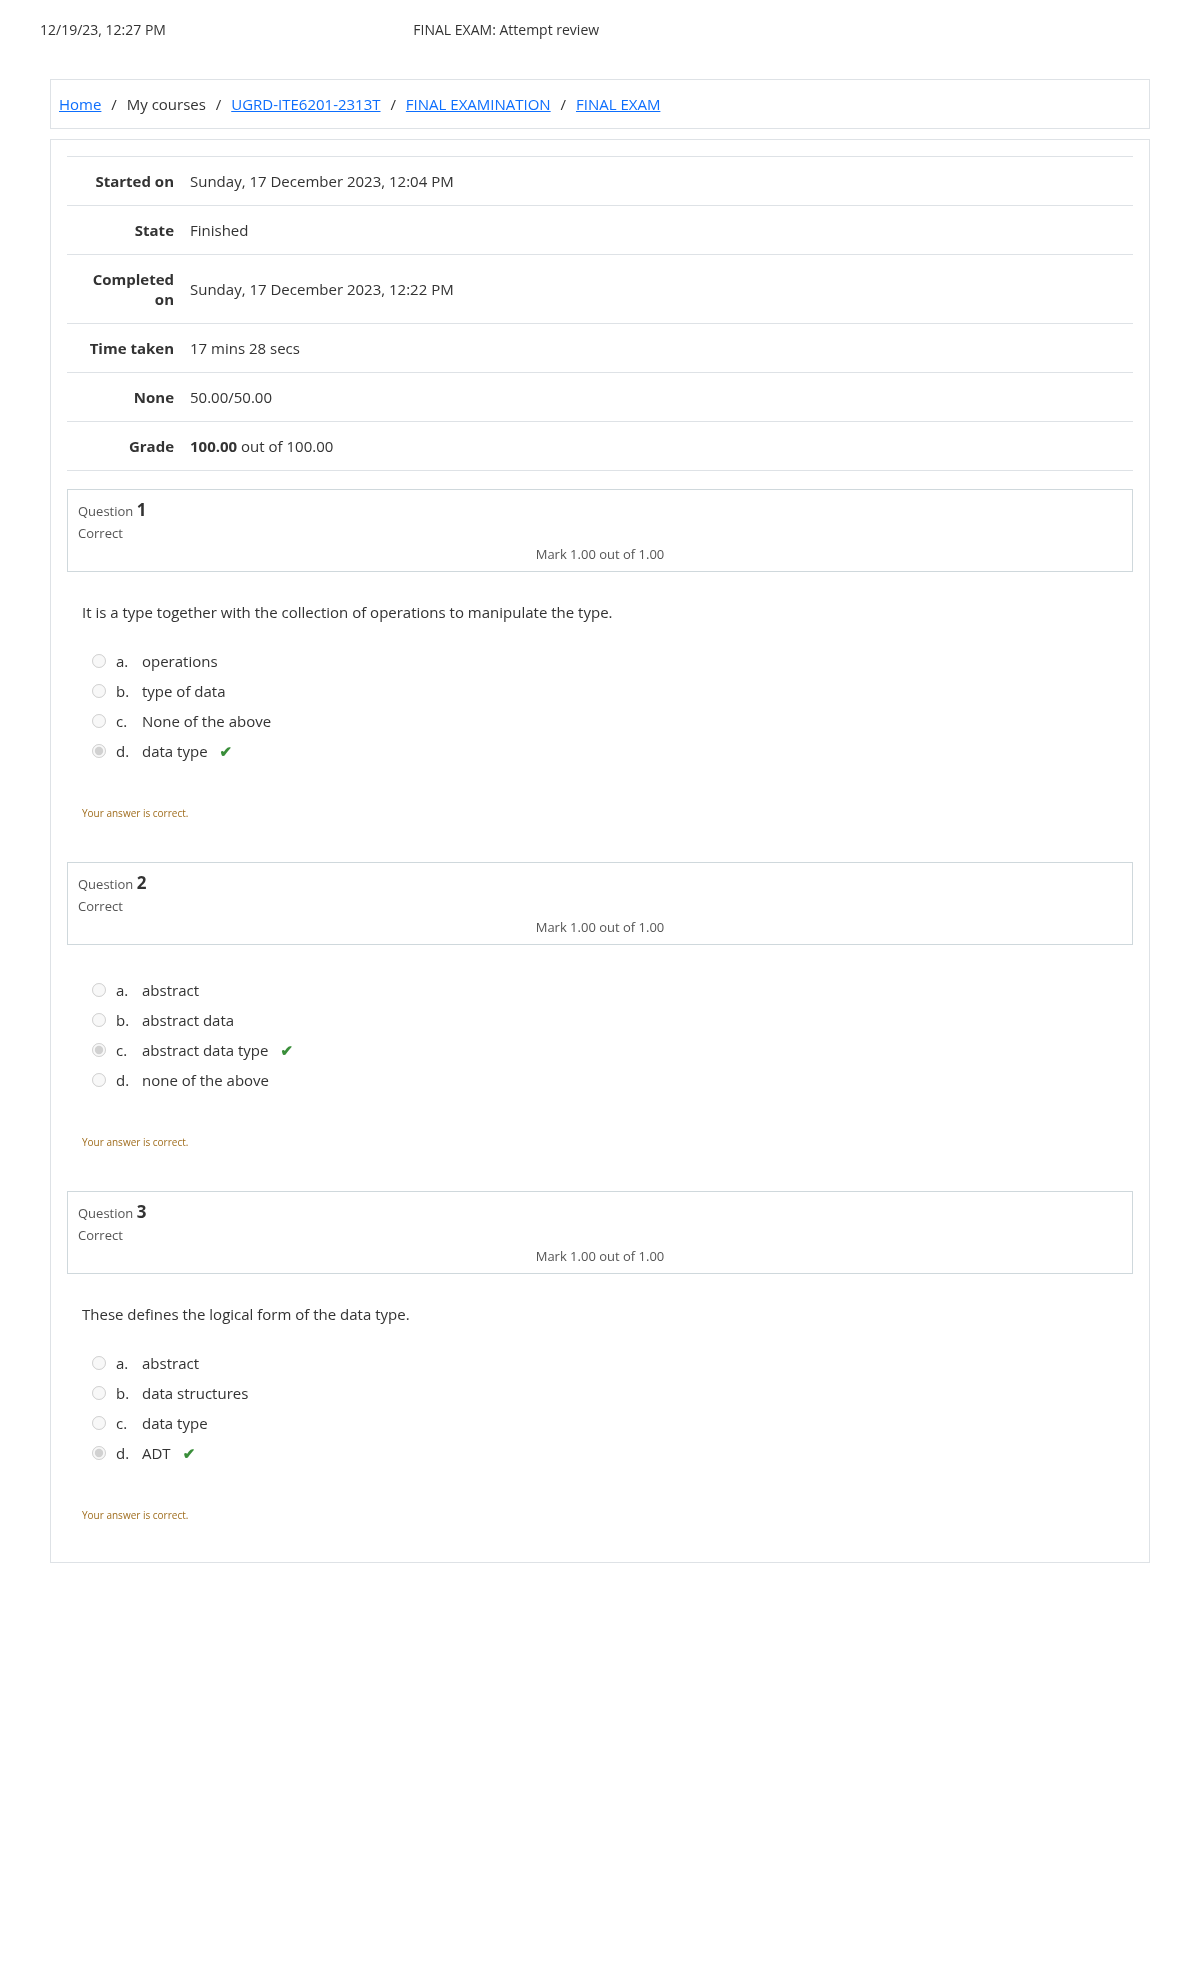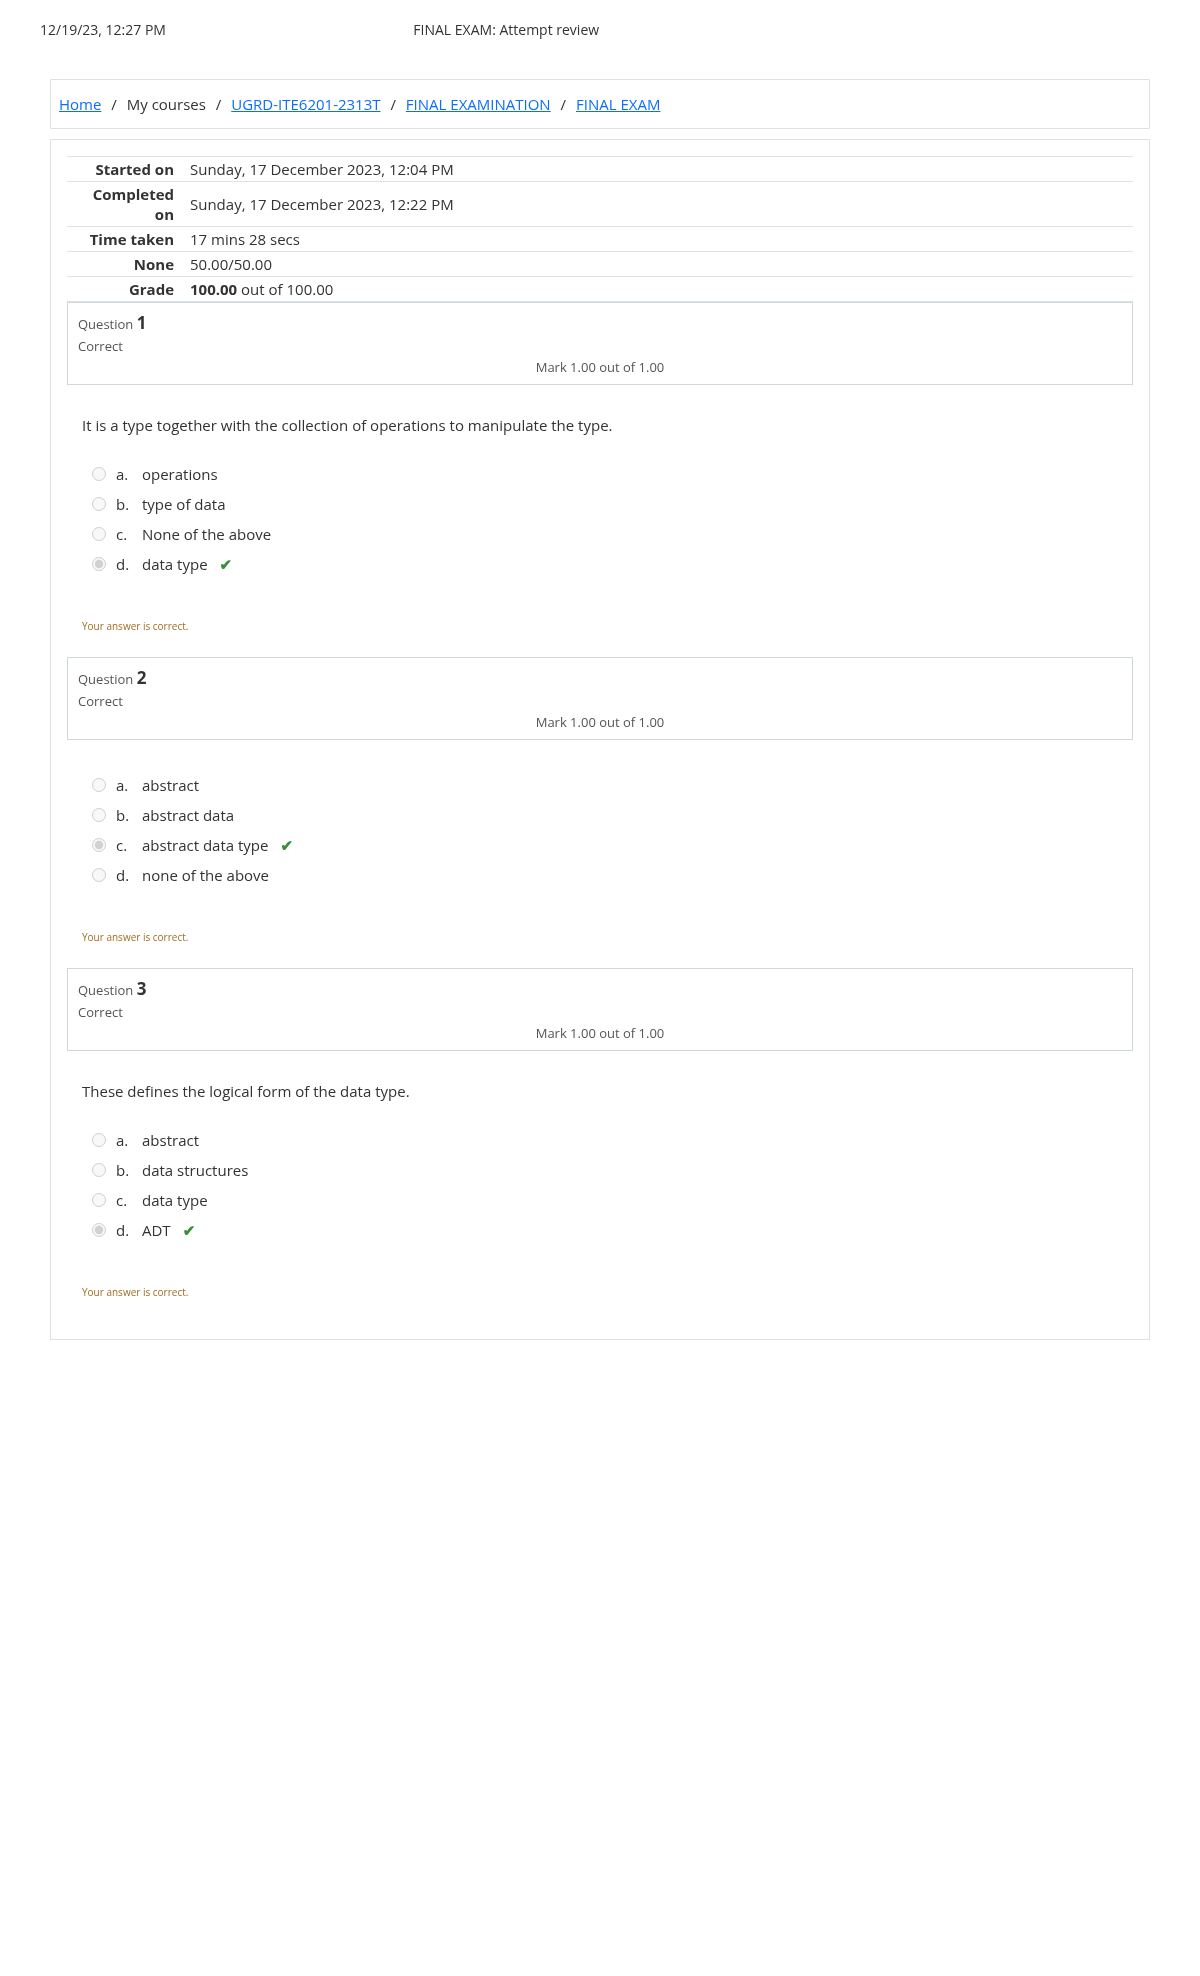--- a/index.html
+++ b/index.html
@@ -38,31 +38,32 @@
     padding: 16px;
   }
 
   table.summary {
     width: 100%;
     border-collapse: collapse;
   }
   table.summary td {
     border-top: 1px solid #dee2e6;
     border-bottom: 1px solid #dee2e6;
-    padding: 2px 8px;
+    padding: 14px 8px;
     font-size: 15px;
   }
   table.summary td.label {
     width: 115px;
     text-align: right;
     font-weight: 700;
   }
 
   .question-block {
     border: 1px solid #cfd8dc;
+    margin-top: 18px;
   }
   .question-header {
     padding: 8px 10px;
     font-size: 13px;
     color: #555;
   }
   .question-header .qlabel { font-size: 13px; }
   .question-header .qnum { font-size: 17px; font-weight: 700; color: #333; }
   .question-header .status { margin-top: 3px; }
   .question-header .mark { margin-top: 3px; text-align: center; }
@@ -121,20 +122,24 @@
 
 <div class="content-box">
 
   <table class="summary">
     <tbody>
         <tr>
       <td class="label">Started on</td>
       <td>Sunday, 17 December 2023, 12:04 PM</td>
     </tr>
     <tr>
+      <td class="label">State</td>
+      <td>Finished</td>
+    </tr>
+    <tr>
       <td class="label">Completed on</td>
       <td>Sunday, 17 December 2023, 12:22 PM</td>
     </tr>
     <tr>
       <td class="label">Time taken</td>
       <td>17 mins 28 secs</td>
     </tr>
     <tr>
       <td class="label">None</td>
       <td>50.00/50.00</td>

